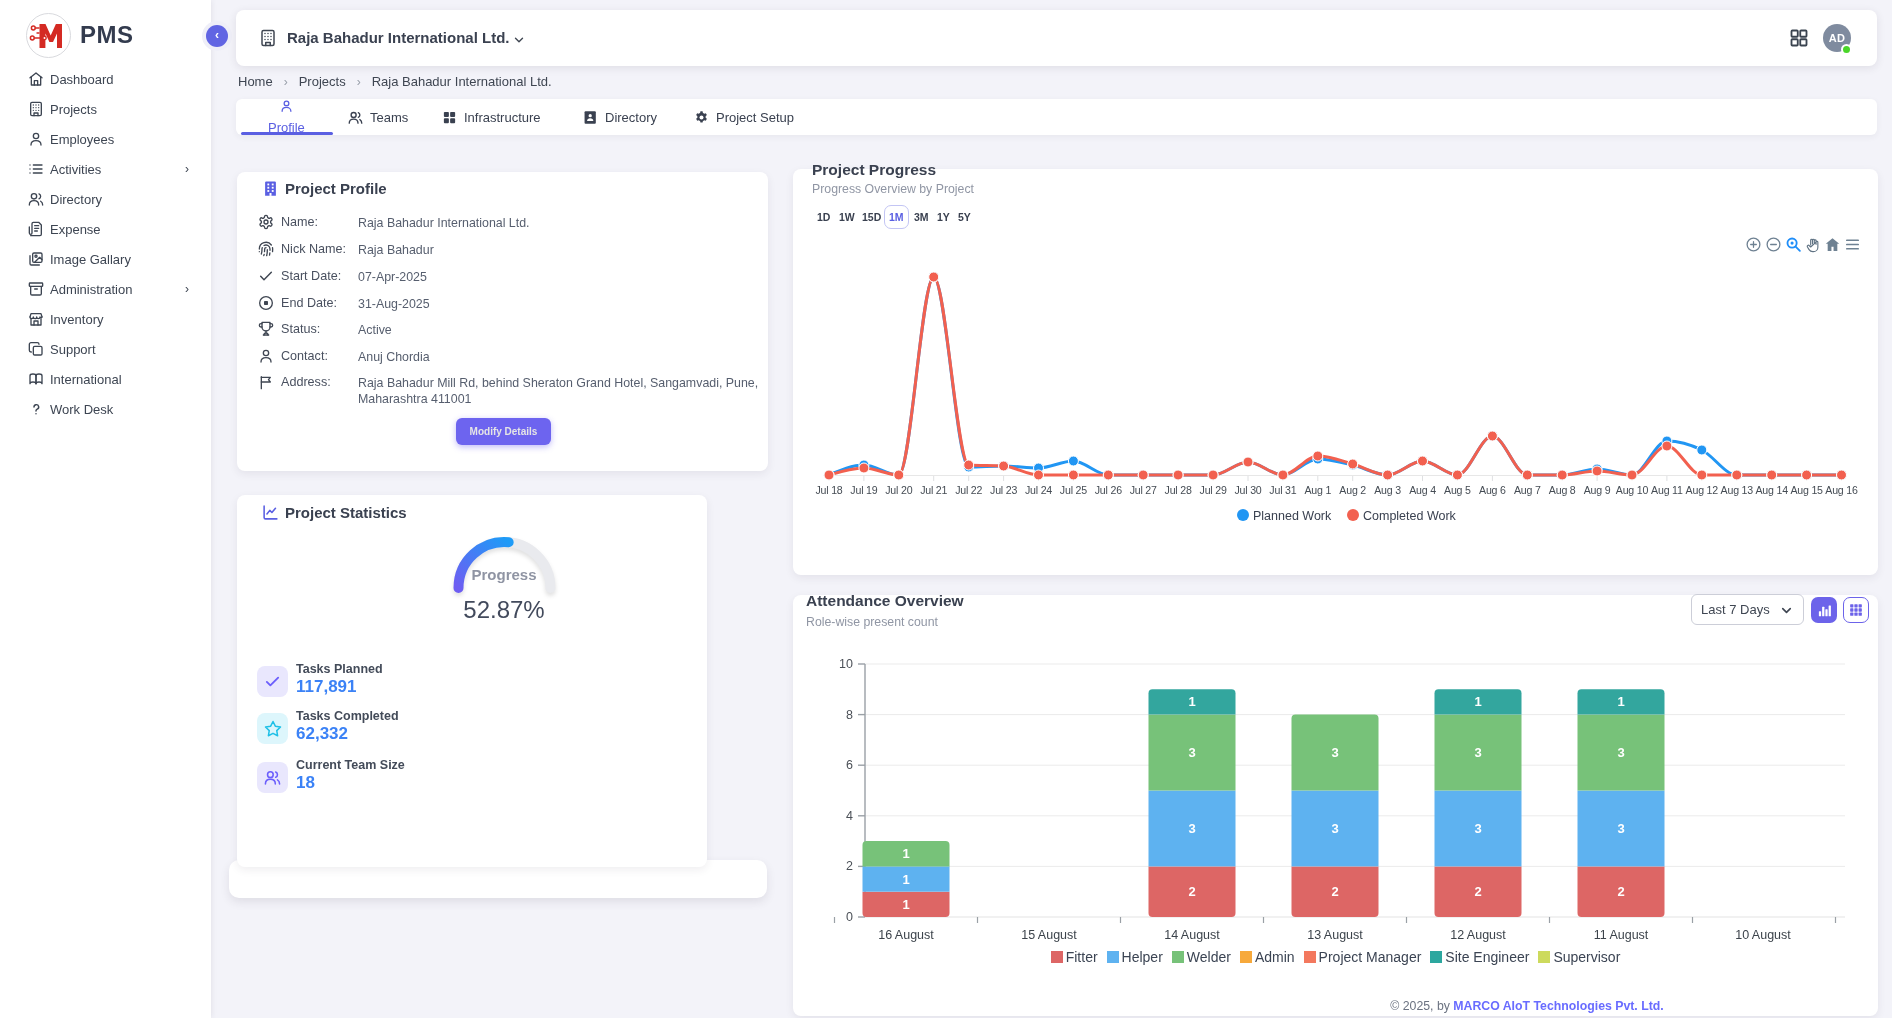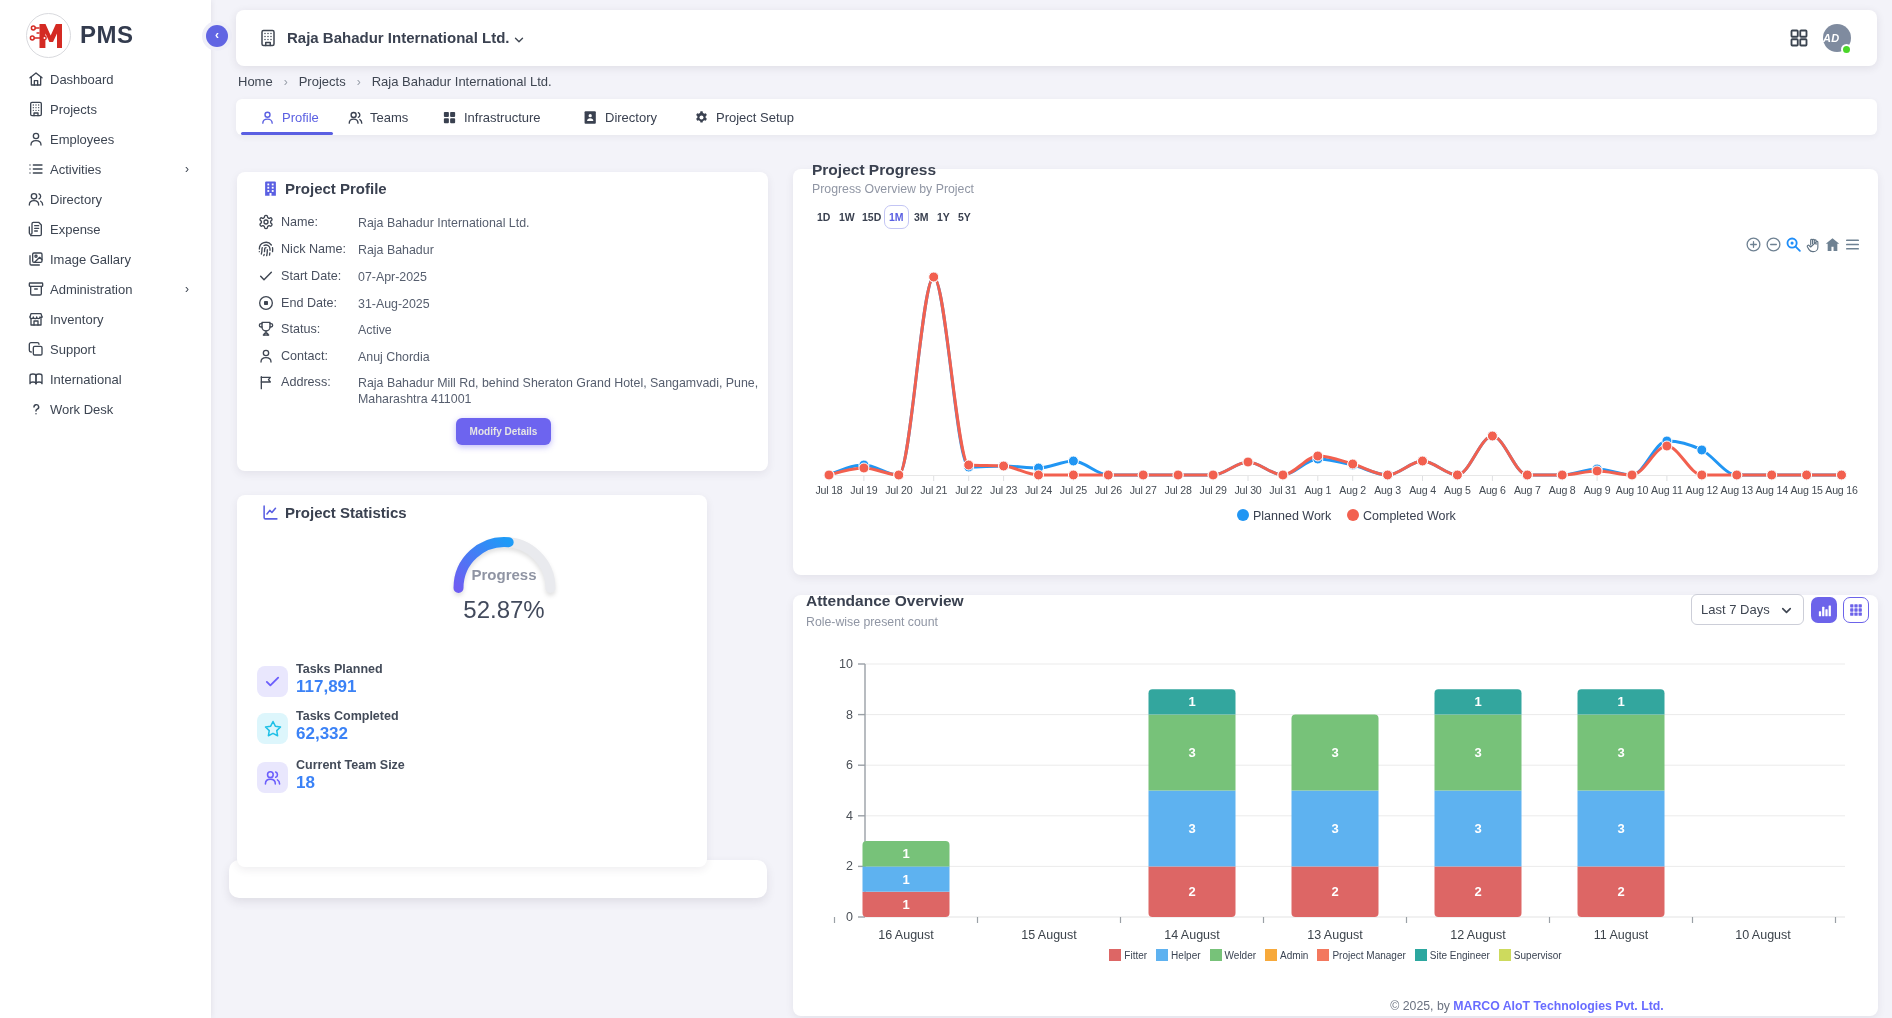--- a/index.html
+++ b/index.html
@@ -13,21 +13,21 @@
 #logo-text { position:absolute; left:80px; top:21px; font-size:24px; font-weight:bold; letter-spacing:0.5px; color:#333b4e; }
 .mi { position:absolute; left:0; width:211px; height:30px; }
 .mi svg { position:absolute; left:28px; top:7px; }
 .mi .t { position:absolute; left:50px; top:8px; font-size:13px; font-weight:500; color:#3d4552; }
 .mi .chev { position:absolute; right:22px; top:8px; color:#3d4552; font-size:12px; }
 #toggle-halo { position:absolute; left:202px; top:21px; width:30px; height:30px; border-radius:50%; background:#efeff8; }
 #toggle { position:absolute; left:206px; top:25px; width:22px; height:22px; border-radius:50%; background:#6165e3; color:#fff; text-align:center; font-size:12px; line-height:21px; font-weight:bold; }
 
 #navbar { position:absolute; left:236px; top:10px; width:1641px; height:56px; background:#fff; border-radius:8px; box-shadow:0 2px 8px rgba(47,43,61,.10); }
 #nav-title { position:absolute; left:287px; top:29px; font-size:15px; font-weight:600; color:#3a4150; }
-#avatar { position:absolute; left:1823px; top:24px; width:28px; height:28px; border-radius:50%; background:#7f8b9f; color:#fff; font-size:11px; font-weight:bold; text-align:left; line-height:28px; letter-spacing:.3px;font-style:italic; }
+#avatar { position:absolute; left:1823px; top:24px; width:28px; height:28px; border-radius:50%; background:#7f8b9f; color:#fff; font-size:11px; font-weight:bold; text-align:center; line-height:28px; letter-spacing:.3px; }
 #avatar-dot { position:absolute; left:1841px; top:44px; width:11px; height:11px; border-radius:50%; background:#4ad629; border:2px solid #fff; }
 
 #crumbs { position:absolute; left:238px; top:74px; font-size:13px; color:#3f4652; }
 #crumbs span.sep { color:#9aa0ab; margin:0 11px; font-size:12px; }
 
 #tabsbar { position:absolute; left:236px; top:99px; width:1641px; height:36px; background:#fff; border-radius:6px; box-shadow:0 2px 6px rgba(47,43,61,.06); }
 .tab { position:absolute; top:0; height:36px; display:flex; align-items:center; gap:7px; font-size:13px; font-weight:500; color:#3a4150; }
 .tab.active { color:#5a5fe2; }
 #tab-underline { position:absolute; left:5px; top:33px; width:92px; height:3px; background:#5a5fe2; border-radius:2px; }
 
@@ -46,21 +46,21 @@
 #prog-sub { position:absolute; left:812px; top:182px; font-size:12.3px; color:#9096a4; }
 .rbtn { position:absolute; top:211px; font-size:10.5px; font-weight:bold; color:#3a4150; }
 #rb-active { position:absolute; left:884px; top:205px; width:25px; height:24px; border:1px solid #c3c5f4; border-radius:7px; }
 
 #att-title { position:absolute; left:806px; top:592px; font-size:15.5px; font-weight:bold; color:#3a4150; }
 #att-sub { position:absolute; left:806px; top:615px; font-size:12.3px; color:#9096a4; }
 #att-select { position:absolute; left:1691px; top:594px; width:113px; height:31px; border:1px solid #ccced8; border-radius:6px; background:#fff; font-size:13px; color:#3f4652; line-height:29px; padding-left:9px; }
 #att-btn1 { position:absolute; left:1811px; top:597px; width:26px; height:26px; background:#6c63ea; border-radius:7px; }
 #att-btn2 { position:absolute; left:1843px; top:597px; width:26px; height:26px; border:1.6px solid #6c63ea; border-radius:7px; background:#fff; }
 #apex-toolbar { position:absolute; left:1745px; top:236px; display:flex; gap:3px; align-items:center; }
-#att-legend { position:absolute; left:793px; top:949px; width:1085px; display:flex; justify-content:center; gap:9px; font-size:10px; color:#3b4453; }
+#att-legend { position:absolute; left:793px; top:949px; width:1085px; display:flex; justify-content:center; gap:9px; font-size:14px; color:#3b4453; }
 #att-legend .li { display:flex; align-items:center; gap:3px; }
 #att-legend i { display:inline-block; width:12px; height:12px; }
 
 #footer { position:absolute; left:1200px; top:999px; width:654px; text-align:center; font-size:12.3px; color:#6b7280; }
 #footer b { color:#696cff; font-weight:600; }
 </style>
 </head>
 <body>
 
 <div id="sidebar">
@@ -194,21 +194,21 @@
     <rect x="13.5" y="3" width="7.5" height="7.5" rx="1"></rect>
     <rect x="3" y="13.5" width="7.5" height="7.5" rx="1"></rect>
     <rect x="13.5" y="13.5" width="7.5" height="7.5" rx="1"></rect>
   </svg>
 <div id="avatar">AD</div>
 <div id="avatar-dot"></div>
 
 <div id="crumbs">Home<span class="sep">›</span>Projects<span class="sep">›</span>Raja Bahadur International Ltd.</div>
 
 <div id="tabsbar">
-  <div class="tab active" style="left:24px;">
+  <div class="tab active" style="left:32px;flex-direction:column;">
     <svg width="15" height="15" viewBox="0 0 24 24" fill="none" stroke="#5a5fe2" stroke-width="2.2" stroke-linecap="round" stroke-linejoin="round">
         <circle cx="12" cy="7.5" r="4"></circle>
         <path d="M4.5 21c0-4 3.3-6.5 7.5-6.5s7.5 2.5 7.5 6.5"></path>
       </svg>
     <span>Profile</span>
   </div>
   <div class="tab" style="left:112px;">
     <svg width="15" height="15" viewBox="0 0 24 24" fill="none" stroke="#3a4150" stroke-width="2.2" stroke-linecap="round" stroke-linejoin="round">
         <circle cx="9" cy="8" r="4"></circle>
         <path d="M2 21c0-4 3-6.5 7-6.5s7 2.5 7 6.5"></path>

